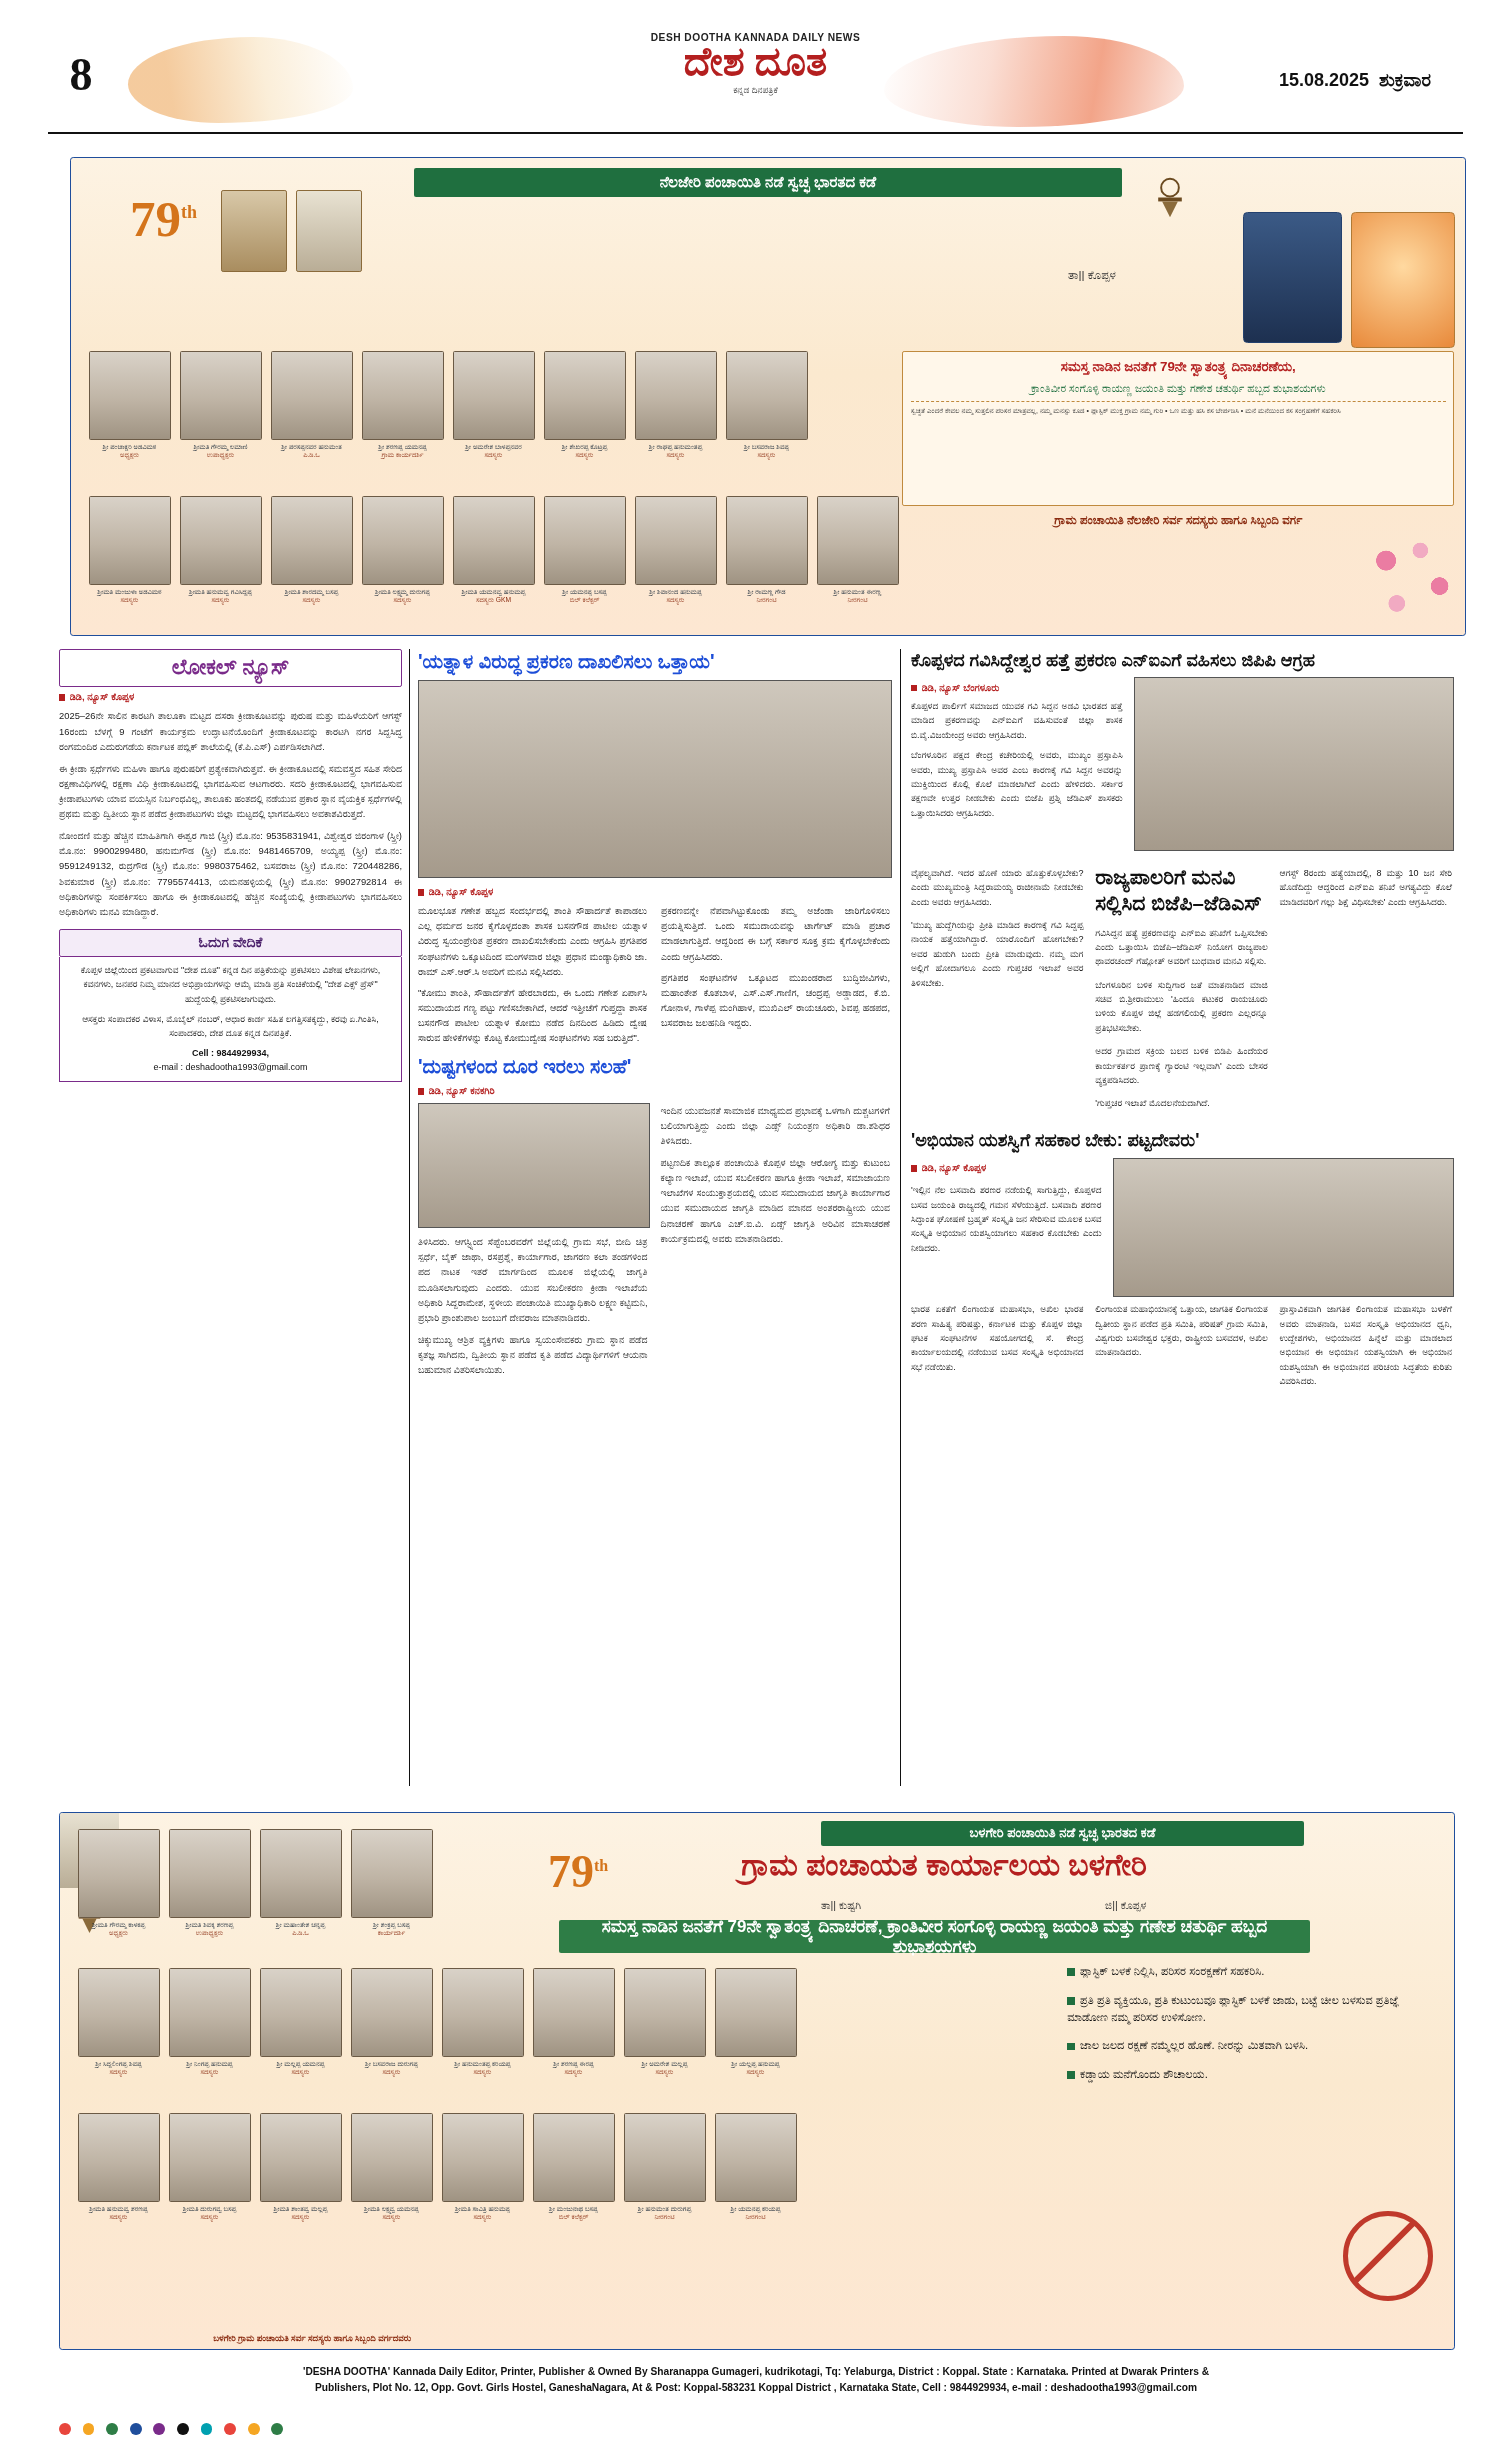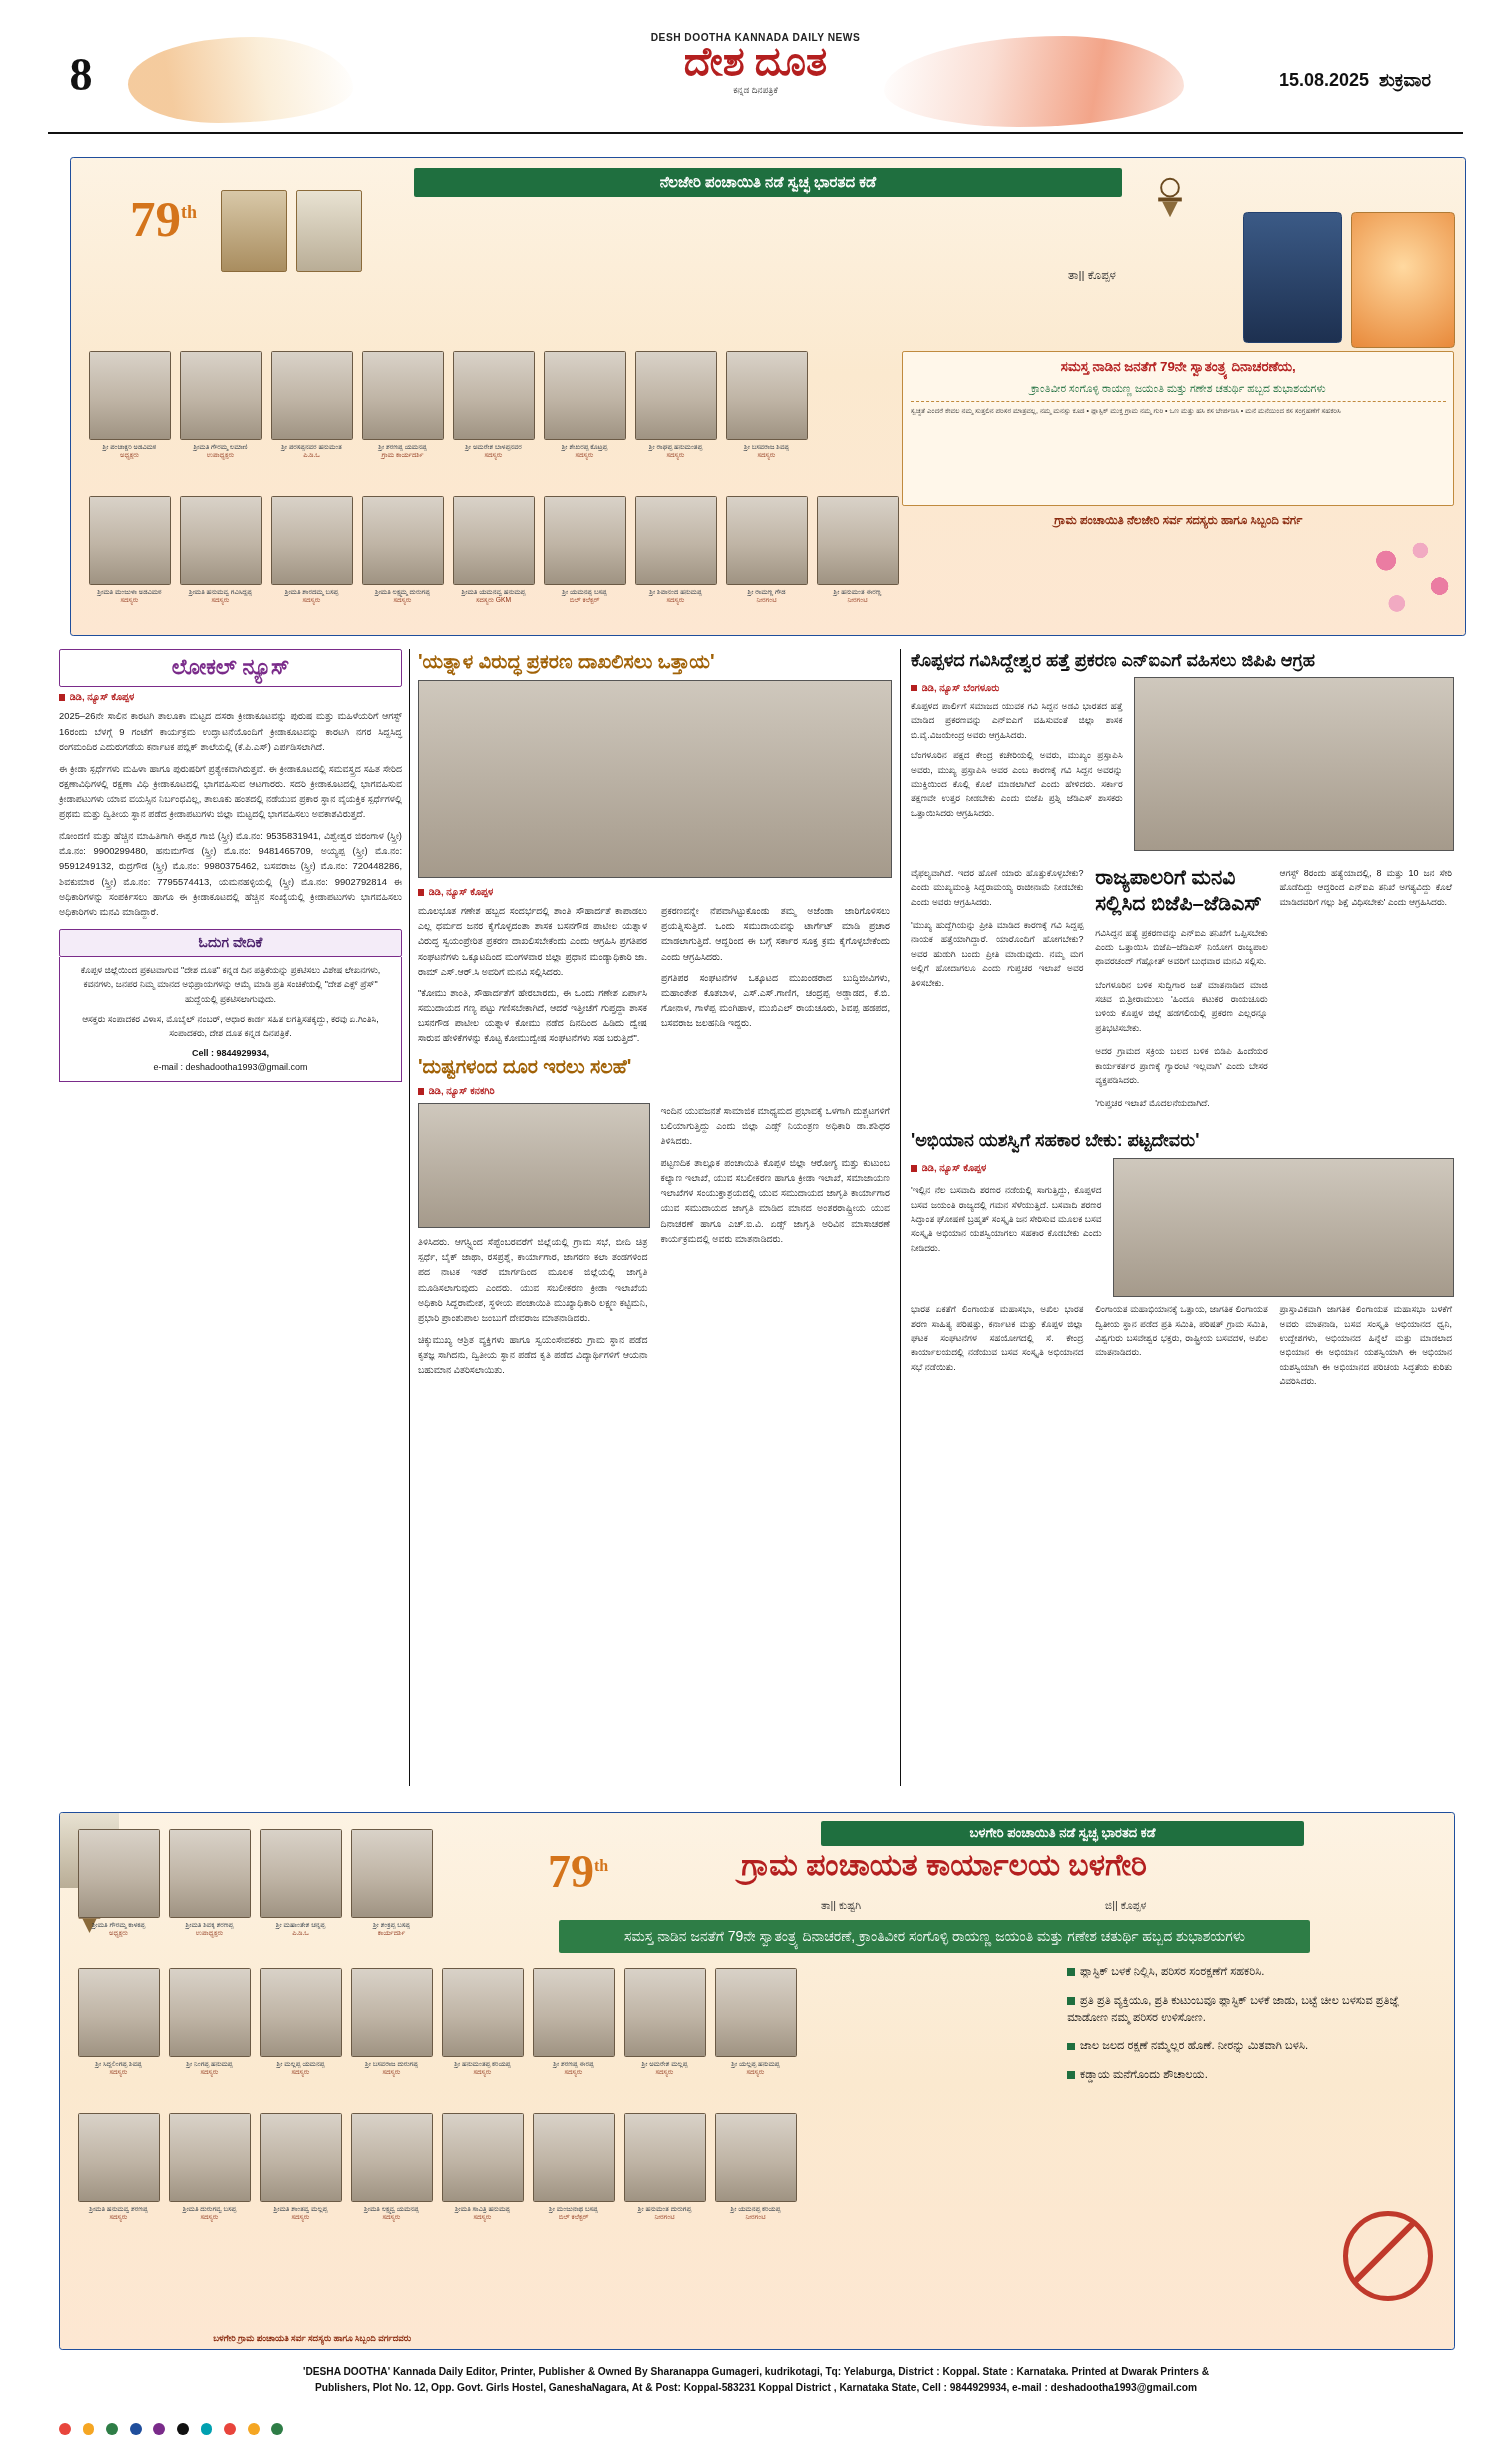--- a/index.html
+++ b/index.html
@@ -66,39 +66,39 @@
 
   .localnews{border:1.1px solid #7a2b8a;border-radius:2.1px;padding:5.4px 0;text-align:center;background:#fff;}
   .localnews .t{font-size:21.4px;font-weight:bold;color:#7a2b8a;}
   .headline{font-size:22.5px;font-weight:bold;color:#111;line-height:1.28;margin:9.7px 0 5.4px;}
   .byline{font-size:9.7px;color:#b41f1f;font-weight:bold;margin:4.3px 0 5.4px;}
   .byline .sq{display:inline-block;width:6.4px;height:6.4px;background:#b41f1f;margin-right:4.3px;vertical-align:middle;}
   p.body{font-size:9.4px;line-height:1.62;text-align:justify;margin:0 0 6.4px;color:#1a1a1a;}
   .boxhead{border:1.1px solid #7a2b8a;border-radius:2.1px;padding:4.3px 0;text-align:center;font-size:14px;font-weight:bold;color:#4a1f6a;background:#f4ecf8;margin-top:9.7px;}
   .contactbox{border:1.1px solid #7a2b8a;border-top:none;padding:6.4px 7.5px;text-align:center;font-size:9px;line-height:1.6;}
 
-  .hl-quote{font-size:19.3px;font-weight:bold;color:#a16207;line-height:1.3;margin-bottom:6.4px;}
+  .hl-quote{font-size:19.3px;font-weight:bold;color:#1d4ed8;line-height:1.3;margin-bottom:6.4px;}
   .photo{background:#b9b2a7;border:1.1px solid #555;background-image:linear-gradient(180deg,#cfc8bd,#a59a8b);}
   .photo.wide{width:100%;height:193px;}
   .twocol{column-count:2;column-gap:14px;}
   .twocol p{font-size:9.4px;line-height:1.6;text-align:justify;margin:0 0 6.4px;}
 
   .c3 .hl{font-size:17.7px;font-weight:bold;color:#111;line-height:1.3;margin-bottom:5.4px;}
   .c3 .subhl{font-size:20.4px;font-weight:bold;color:#111;line-height:1.28;margin:7.5px 0 5.4px;}
   .c3 .threecol{column-count:3;column-gap:11.8px;}
   .c3 .threecol p{font-size:9px;line-height:1.6;text-align:justify;margin:0 0 5.9px;}
 
   
   .banner2{position:absolute;left:59px;top:1812px;width:1394px;height:536px;border:1.6px solid #1f4e9c;border-radius:3.2px;overflow:hidden;
     background:linear-gradient(180deg,#fdf3e3 0%,#fbe9cf 50%,#fde7d2 100%);}
   .banner2 .ribbon{position:absolute;left:761px;top:7.5px;width:483px;height:25px;background:#1f6f3f;border-radius:2.1px;color:#fff;
     display:flex;align-items:center;justify-content:center;font-size:13px;font-weight:bold;}
   .banner2 .bigtitle{position:absolute;left:525px;top:35px;width:718px;text-align:center;font-size:30px;font-weight:bold;color:#b41f1f;line-height:1.1;}
   .banner2 .greenbar{position:absolute;left:499px;top:107px;width:751px;height:33px;background:#2e7d46;border-radius:2.1px;color:#fff;
-    display:flex;align-items:center;justify-content:center;text-align:center;font-size:14px;font-weight:normal;padding:0 6.4px;box-sizing:border-box;}
+    display:flex;align-items:center;justify-content:center;text-align:center;font-size:17px;font-weight:bold;padding:0 6.4px;box-sizing:border-box;}
   .banner2 .seventy{position:absolute;left:488px;top:32px;font-size:46px;font-weight:bold;color:#d4741b;font-family:"Liberation Serif",serif;}
   .banner2 .seventy .th{font-size:16px;vertical-align:super;}
   .banner2 .bullets{position:absolute;right:11.8px;top:150px;width:375px;font-size:11.3px;line-height:1.5;color:#111;}
   .banner2 .bullets div{margin-bottom:11.8px;}
   .banner2 .bullets .sq{display:inline-block;width:7.5px;height:7.5px;background:#1f6f3f;margin-right:5.4px;vertical-align:middle;}
   .banner2 .nosmoke{position:absolute;right:21.4px;bottom:48px;width:80px;height:80px;border:5.4px solid #c0392b;border-radius:50%;}
   .banner2 .nosmoke:after{content:"";position:absolute;left:-3.2px;top:33px;width:81px;height:6.4px;background:#c0392b;transform:rotate(-45deg);}
   .banner2 .foot{position:absolute;left:10.7px;bottom:5.4px;width:483px;text-align:center;font-size:8.6px;color:#8a2b10;font-weight:bold;}
 
   

